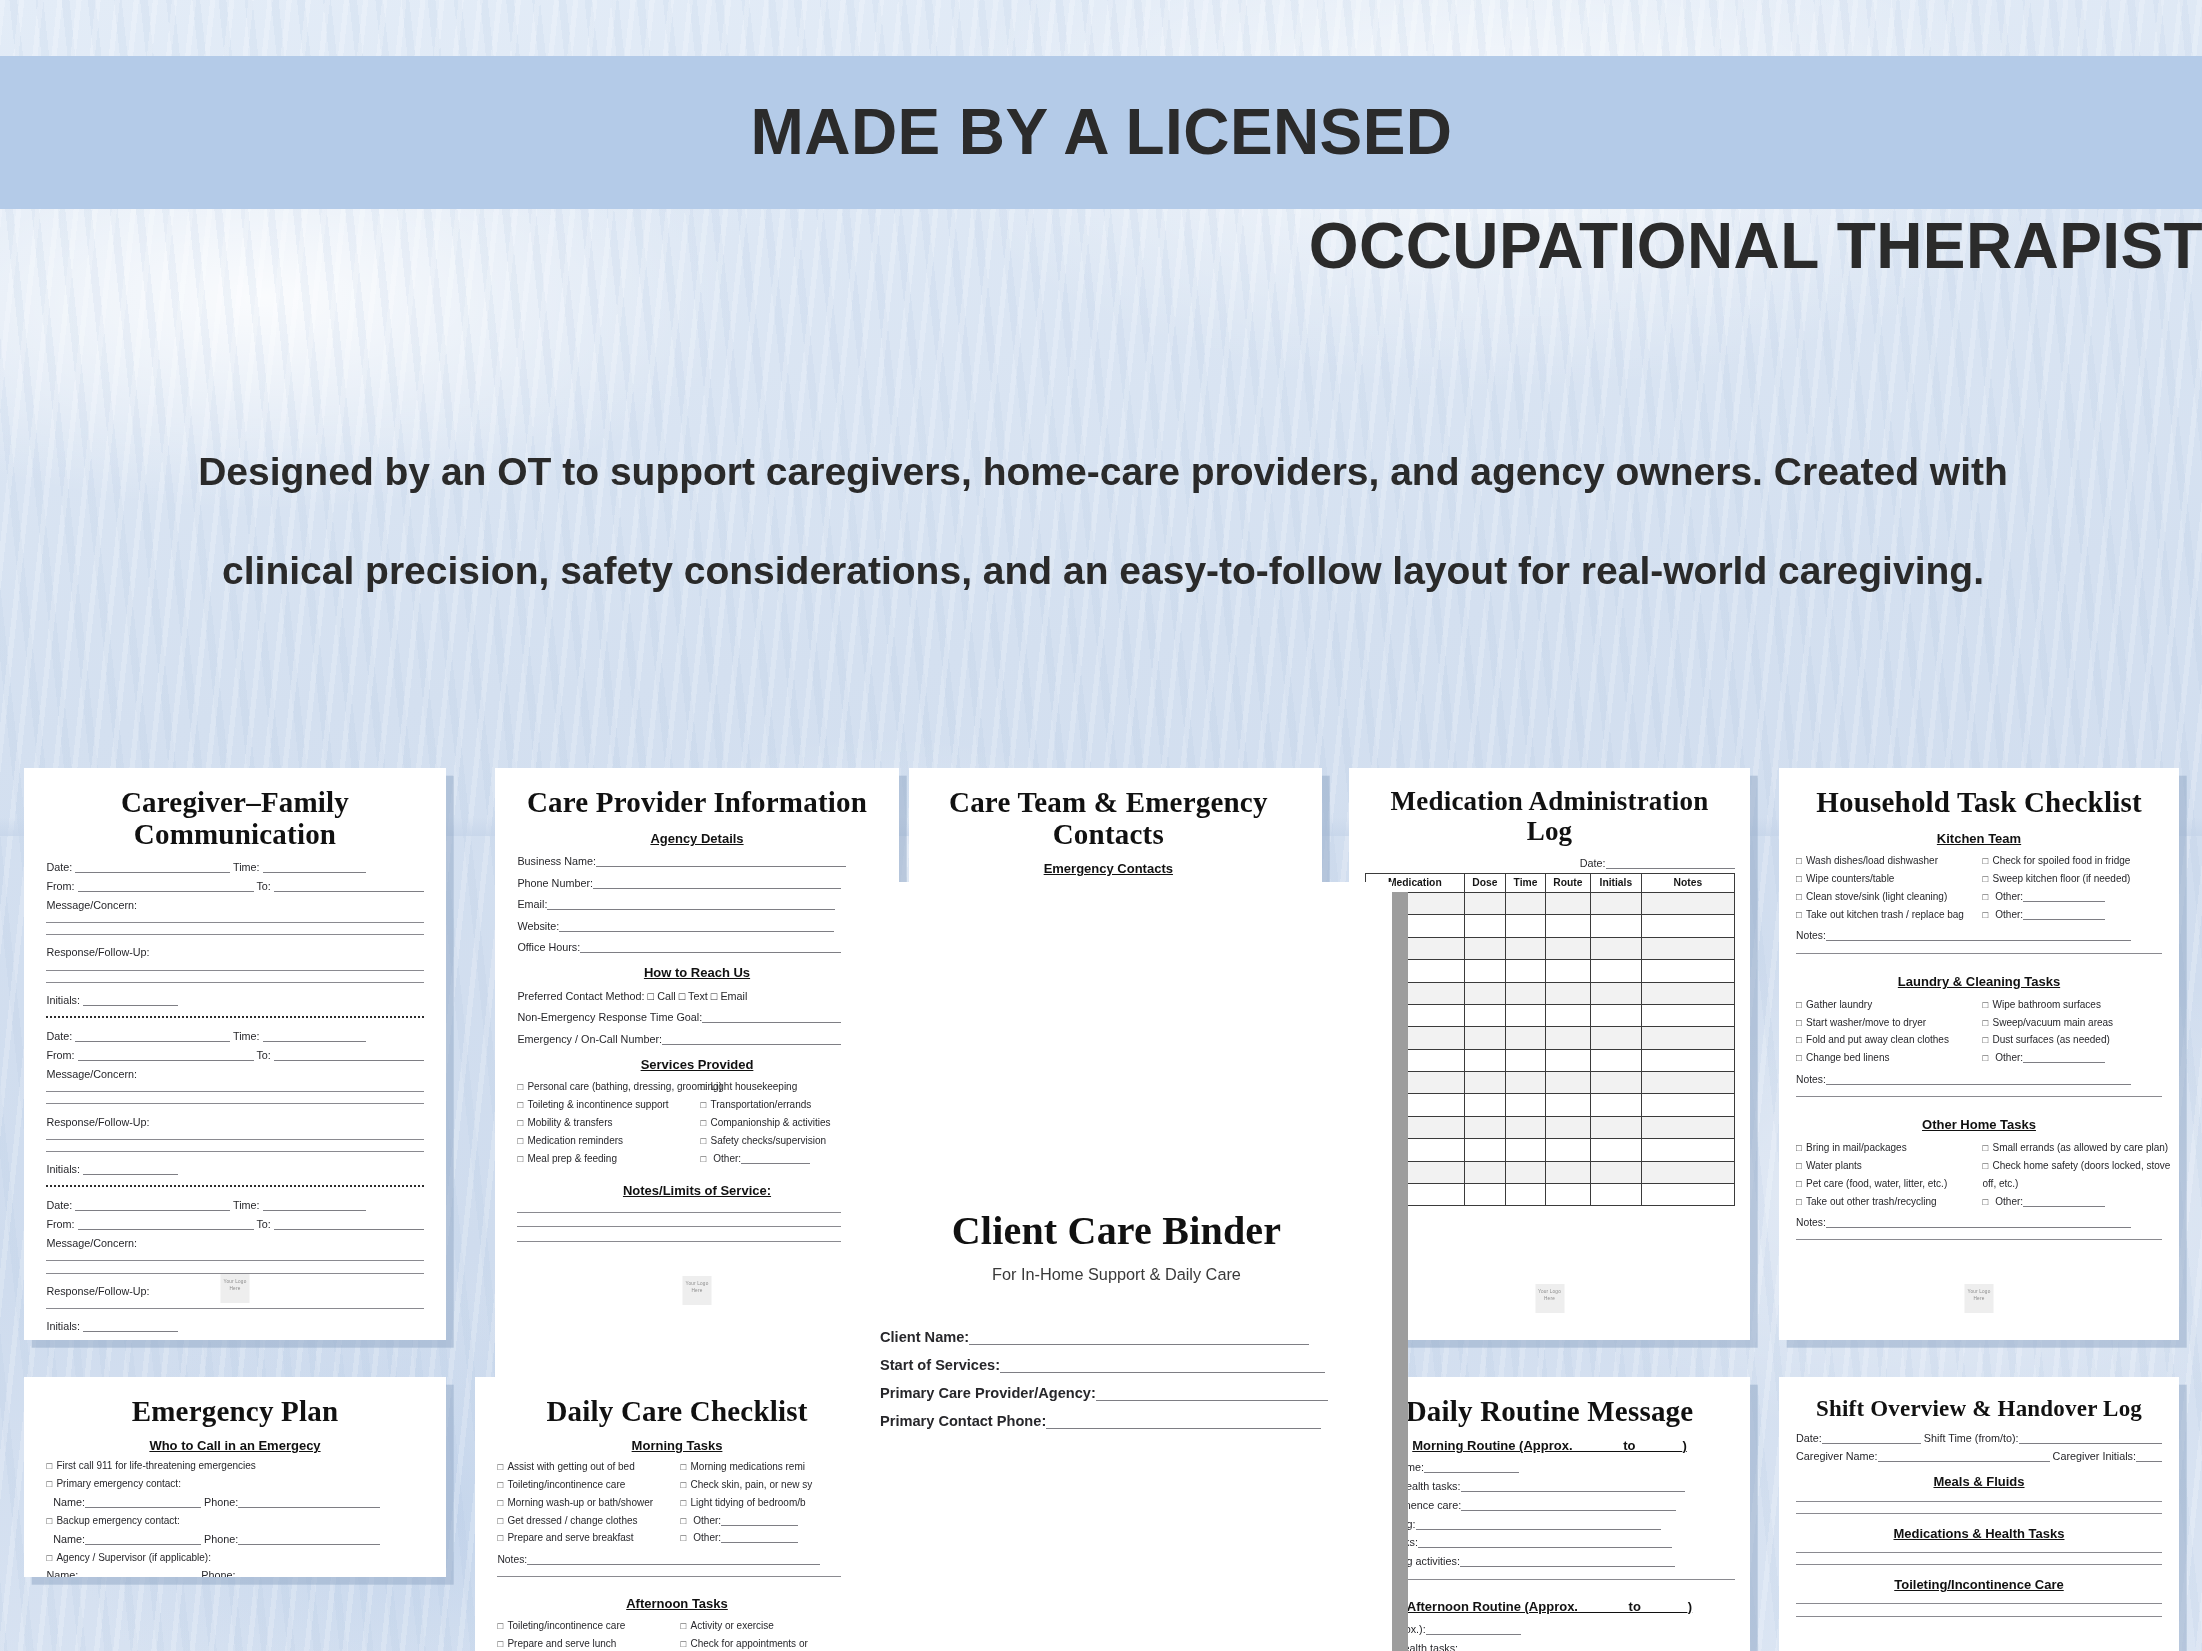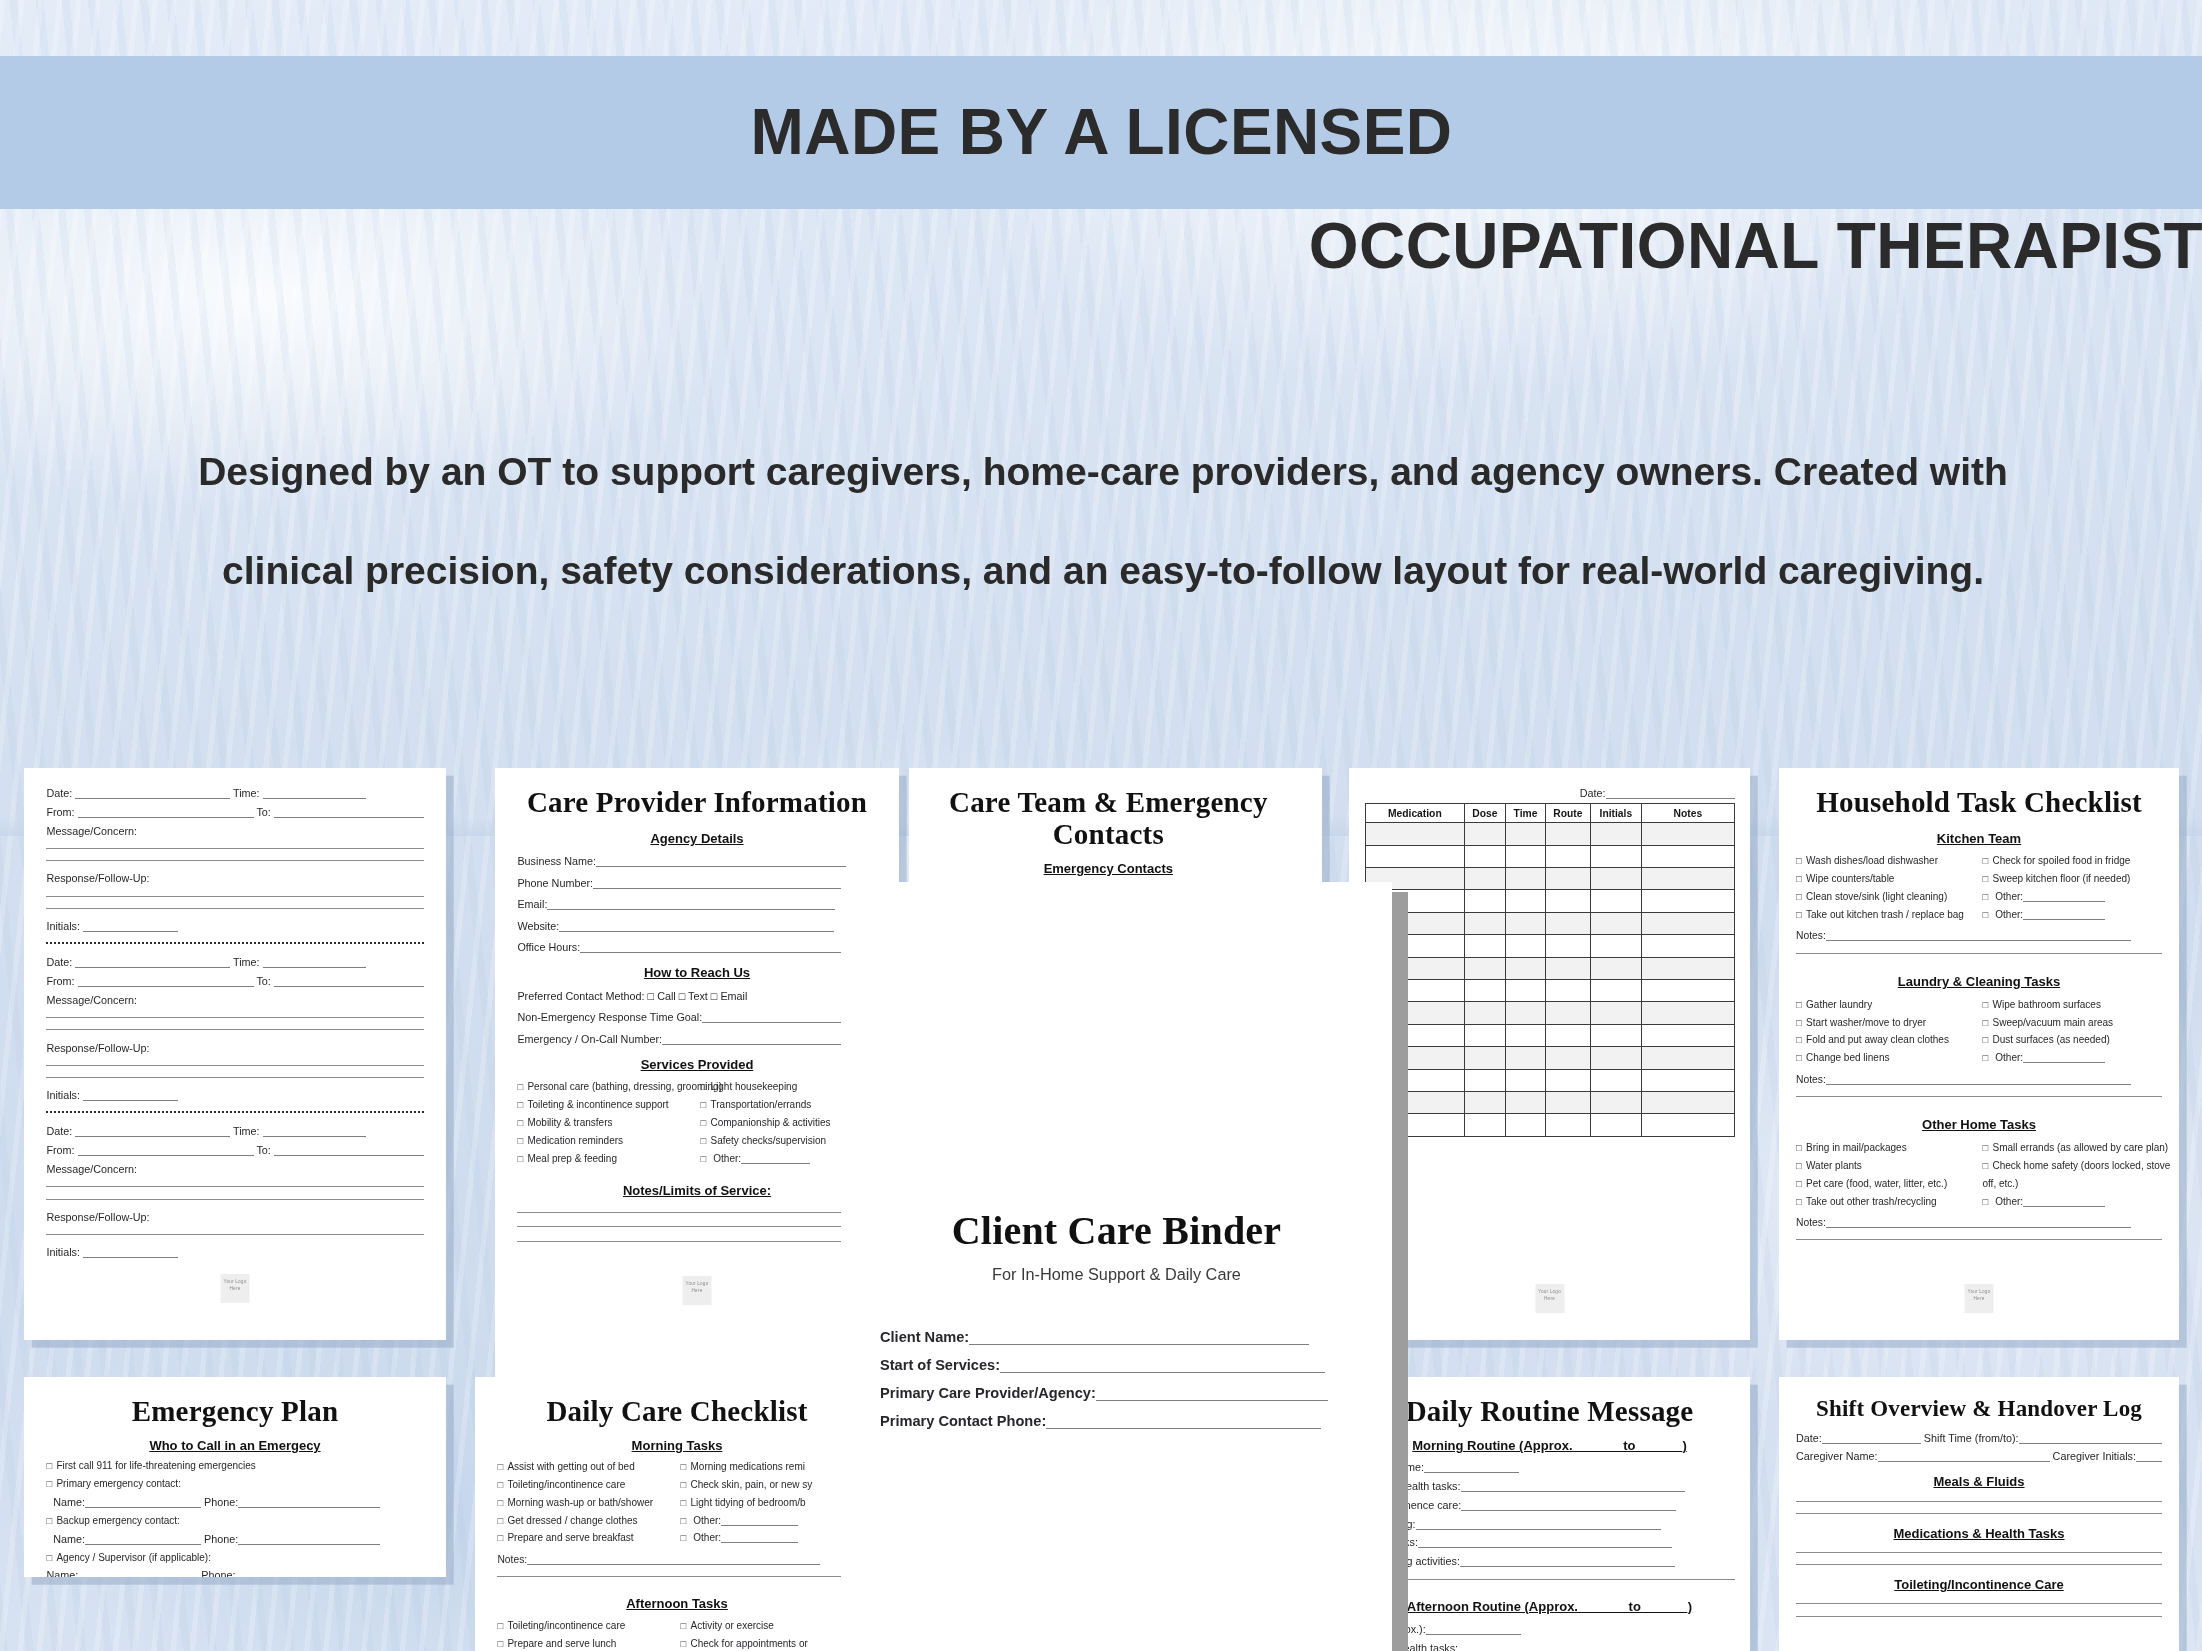--- a/index.html
+++ b/index.html
@@ -124,20 +124,21 @@
 <div id="headline-band">
   <div class="headline-line">MADE BY A LICENSED</div>
 </div>
 <div id="headline-line2" class="headline-line">OCCUPATIONAL THERAPIST</div>
 
 <div id="subhead">Designed by an OT to support caregivers, home-care providers, and agency owners. Created with clinical precision, safety considerations, and an easy-to-follow layout for real-world caregiving.</div>
 
 <div id="mid-strip"></div>
 
 <div class="doc" style="left:24px; top:768px; width:422px; height:572px;">
+  <div class="doc-title">Caregiver–Family Communication</div>
 
   <div>
     <div class="fld tight">
       <span>Date:</span>
       <span class="ln" style="width:155px"></span>
       <span>Time:</span>
       <span class="ln" style="width:103px"></span>
     </div>
     <div class="fld tight">
       <span>From:</span>
@@ -276,20 +277,21 @@
       <th>Relationship</th>
       <th>Phone</th>
       <th>Notes</th>
     </tr>
 
   </tbody>
     </table>
 </div>
 
 <div class="doc" style="left:1349px; top:768px; width:401px; height:572px; padding:19px 15.5px 0 15.5px;">
+  <div class="doc-title" style="font-size:27px;">Medication Administration Log</div>
   <div class="fld" style="text-align:right; margin-bottom:4.3px;">
     <span>Date:</span><span class="ln" style="width:129px"></span>
   </div>
   <table class="grid">
     <colgroup>
         <col style="width:27%">
         <col style="width:11%">
         <col style="width:11%">
         <col style="width:12%">
         <col style="width:14%">

